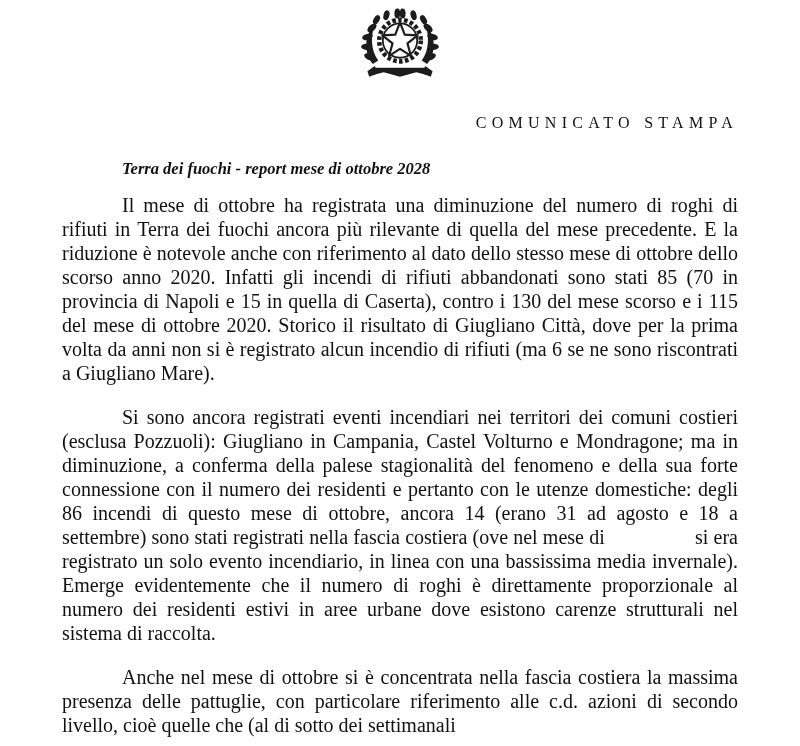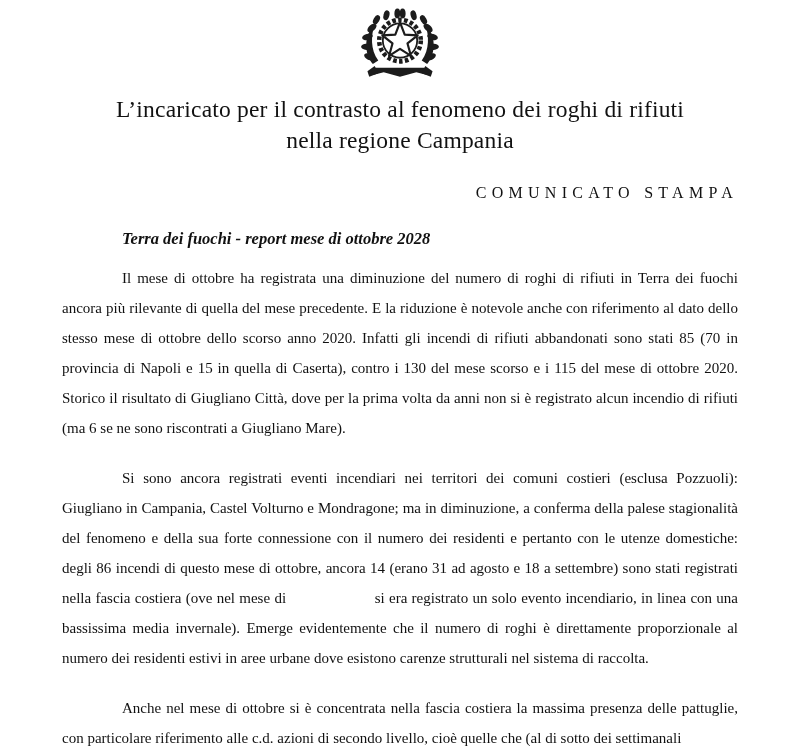--- a/index.html
+++ b/index.html
@@ -50,22 +50,22 @@
   }
   .section-heading {
     margin: 25px 0 0 60px;
     font-size: 16.5px;
     font-weight: bold;
     font-style: italic;
     line-height: 22px;
   }
   p.body-par {
     margin: 13px 0 0 0;
-    font-size: 15px;
-    line-height: 30px;
+    font-size: 20px;
+    line-height: 24px;
     text-align: justify;
     text-indent: 60px;
   }
   p.body-par + p.body-par {
     margin-top: 20px;
   }
   .gap-spacer {
     display: inline-block;
     width: 80px;
     height: 1px;
@@ -104,24 +104,20 @@
       <circle class="ink-stroke" cx="50" cy="36" r="19" stroke-width="2"></circle>
 
       <path d="M50,16 L55.2,29.5 L69.5,30.2 L58.3,39.2 L62.1,53 L50,45.2 L37.9,53 L41.7,39.2 L30.5,30.2 L44.8,29.5 Z" fill="#ffffff" stroke="#1c1c1c" stroke-width="2.4" stroke-linejoin="round"></path>
 
       <path class="ink" d="M22,66 L78,66 L80,74 L68,71 L50,76 L32,71 L20,74 Z"></path>
       <path class="ink" d="M14,70 L22,64 L26,72 L16,76 Z"></path>
       <path class="ink" d="M86,70 L78,64 L74,72 L84,76 Z"></path>
     </svg>
   </div>
 
-  <h1 class="doc-title">
-    <span>L’incaricato per il contrasto al fenomeno dei roghi di rifiuti</span><br>
-    <span>nella regione Campania</span>
-  </h1>
 
 
   <div class="press-release">COMUNICATO STAMPA</div>
 
   <div class="section-heading">Terra dei fuochi - report mese di ottobre 2028</div>
 
   <p class="body-par">Il mese di ottobre ha registrata una diminuzione del numero di roghi di rifiuti in Terra dei fuochi ancora più rilevante di quella del mese precedente. E la riduzione è notevole anche con riferimento al dato dello stesso mese di ottobre dello scorso anno 2020. Infatti gli incendi di rifiuti abbandonati sono stati 85 (70 in provincia di Napoli e 15 in quella di Caserta), contro i 130 del mese scorso e i 115 del mese di ottobre 2020. Storico il risultato di Giugliano Città, dove per la prima volta da anni non si è registrato alcun incendio di rifiuti (ma 6 se ne sono riscontrati a Giugliano Mare).</p>
 
   <p class="body-par"><span>Si sono ancora registrati eventi incendiari nei territori dei comuni costieri (esclusa Pozzuoli): Giugliano in Campania, Castel Volturno e Mondragone; ma in diminuzione, a conferma della palese stagionalità del fenomeno e della sua forte connessione con il numero dei residenti e pertanto con le utenze domestiche: degli 86 incendi di questo mese di ottobre, ancora 14 (erano 31 ad agosto e 18 a settembre) sono stati registrati nella fascia costiera (ove nel mese di</span> <span class="gap-spacer"></span> <span>si era registrato un solo evento incendiario, in linea con una bassissima media invernale). Emerge evidentemente che il numero di roghi è direttamente proporzionale al numero dei residenti estivi in aree urbane dove esistono carenze strutturali nel sistema di raccolta.</span></p>
 

